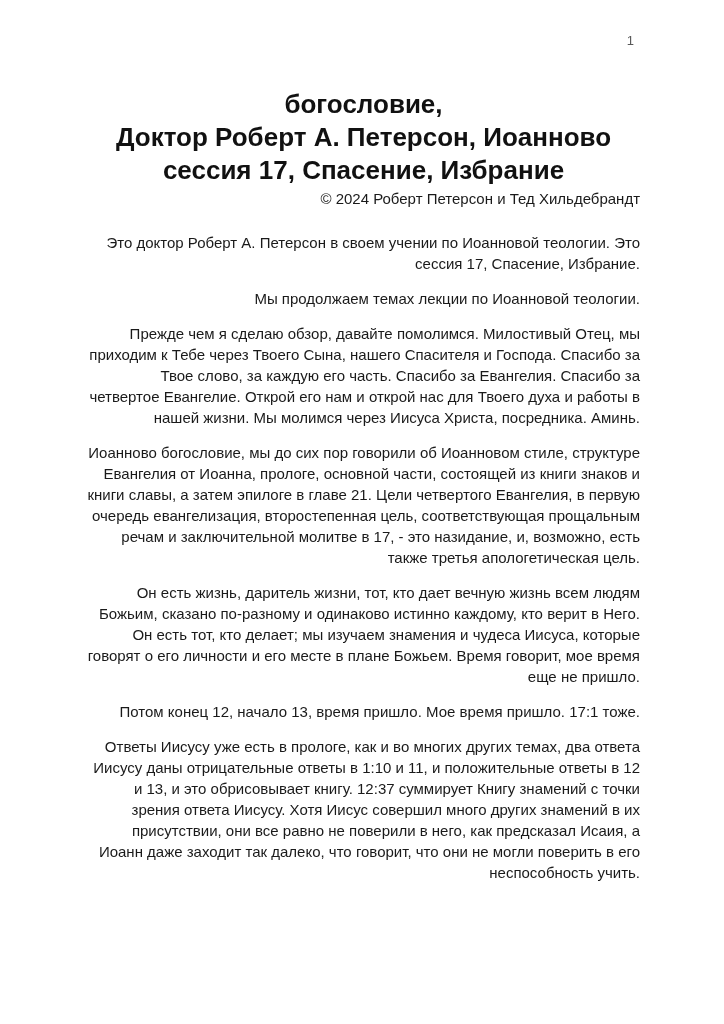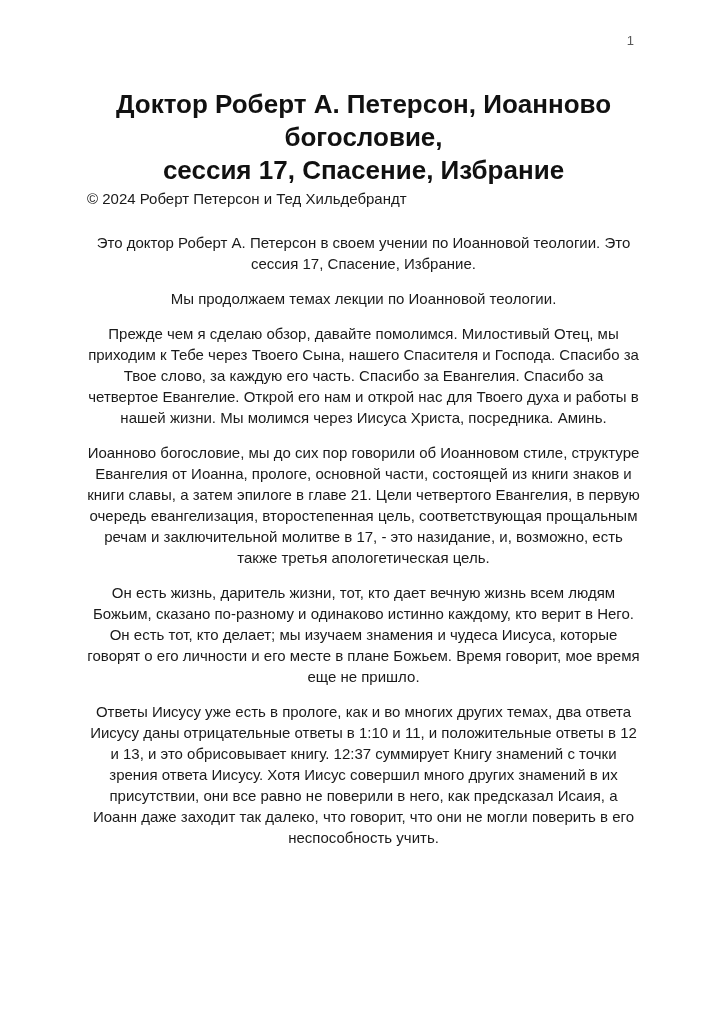--- a/index.html
+++ b/index.html
@@ -33,50 +33,51 @@
     font-size: 26px;
     line-height: 33px;
     font-weight: bold;
     color: #111111;
   }
   .doc-title .title-line {
     display: block;
   }
   .copyright {
     margin: 0 0 23px 0;
-    text-align: left;
+    text-align: right;
     font-size: 15px;
     line-height: 20px;
     color: #1a1a1a;
   }
   .body-text p {
     margin: 0 0 14px 0;
     font-size: 15px;
     line-height: 21px;
     color: #1a1a1a;
-    text-align: center;
+    text-align: right;
   }
 </style>
 </head>
 <body>
 
 <div class="page">
 
   <span class="page-number">1</span>
 
   <h1 class="doc-title">
+    <span class="title-line">богословие,</span>
     <span class="title-line">Доктор Роберт А. Петерсон, Иоанново</span>
-    <span class="title-line">богословие,</span>
     <span class="title-line">сессия 17, Спасение, Избрание</span>
   </h1>
 
   <p class="copyright">© 2024 Роберт Петерсон и Тед Хильдебрандт</p>
 
   <div class="body-text">
     <p>Это доктор Роберт А. Петерсон в своем учении по Иоанновой теологии. Это сессия 17, Спасение, Избрание.</p>
     <p>Мы продолжаем темах лекции по Иоанновой теологии.</p>
     <p>Прежде чем я сделаю обзор, давайте помолимся. Милостивый Отец, мы приходим к Тебе через Твоего Сына, нашего Спасителя и Господа. Спасибо за Твое слово, за каждую его часть. Спасибо за Евангелия. Спасибо за четвертое Евангелие. Открой его нам и открой нас для Твоего духа и работы в нашей жизни. Мы молимся через Иисуса Христа, посредника. Аминь.</p>
     <p>Иоанново богословие, мы до сих пор говорили об Иоанновом стиле, структуре Евангелия от Иоанна, прологе, основной части, состоящей из книги знаков и книги славы, а затем эпилоге в главе 21. Цели четвертого Евангелия, в первую очередь евангелизация, второстепенная цель, соответствующая прощальным речам и заключительной молитве в 17, - это назидание, и, возможно, есть также третья апологетическая цель.</p>
     <p>Он есть жизнь, даритель жизни, тот, кто дает вечную жизнь всем людям Божьим, сказано по-разному и одинаково истинно каждому, кто верит в Него. Он есть тот, кто делает; мы изучаем знамения и чудеса Иисуса, которые говорят о его личности и его месте в плане Божьем. Время говорит, мое время еще не пришло.</p>
+    <p>Потом конец 12, начало 13, время пришло. Мое время пришло. 17:1 тоже.</p>
     <p>Ответы Иисусу уже есть в прологе, как и во многих других темах, два ответа Иисусу даны отрицательные ответы в 1:10 и 11, и положительные ответы в 12 и 13, и это обрисовывает книгу. 12:37 суммирует Книгу знамений с точки зрения ответа Иисусу. Хотя Иисус совершил много других знамений в их присутствии, они все равно не поверили в него, как предсказал Исаия, а Иоанн даже заходит так далеко, что говорит, что они не могли поверить в его неспособность учить.</p>
   </div>
 
 </div>
 
 </body></html>

